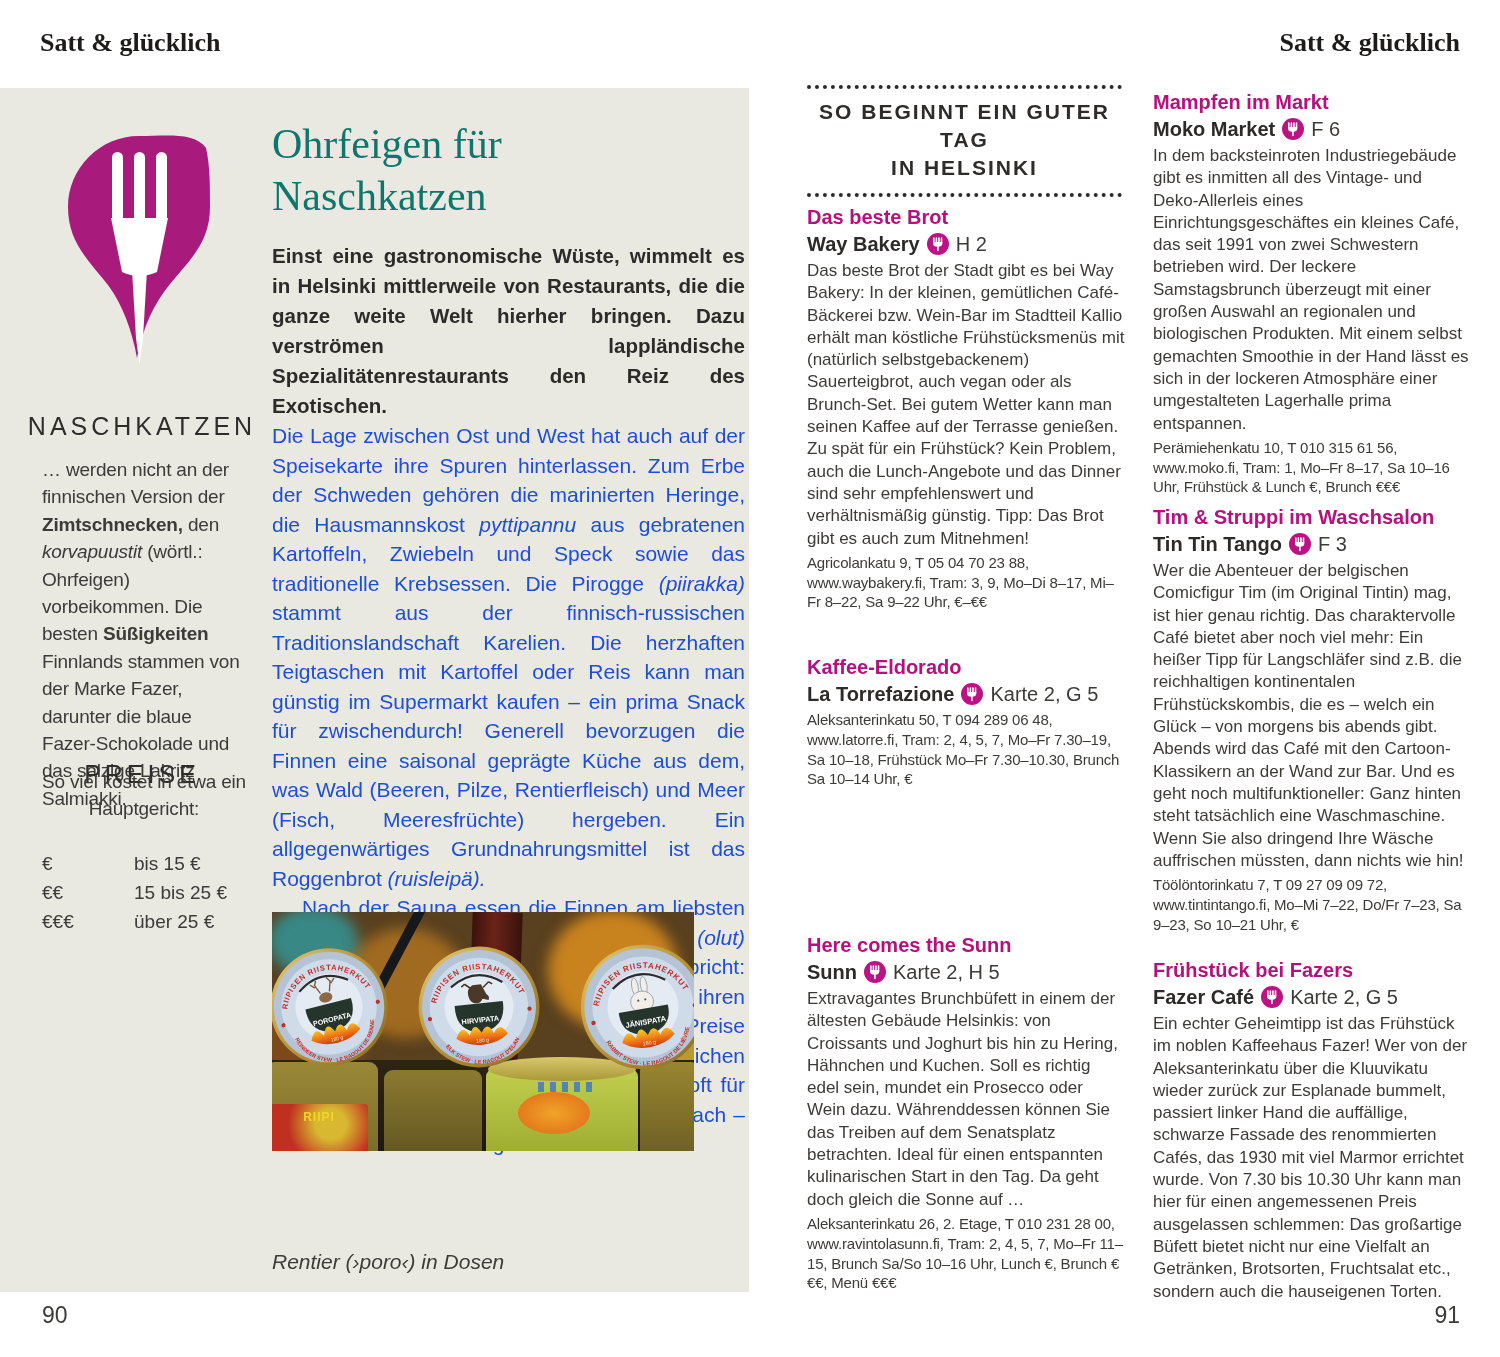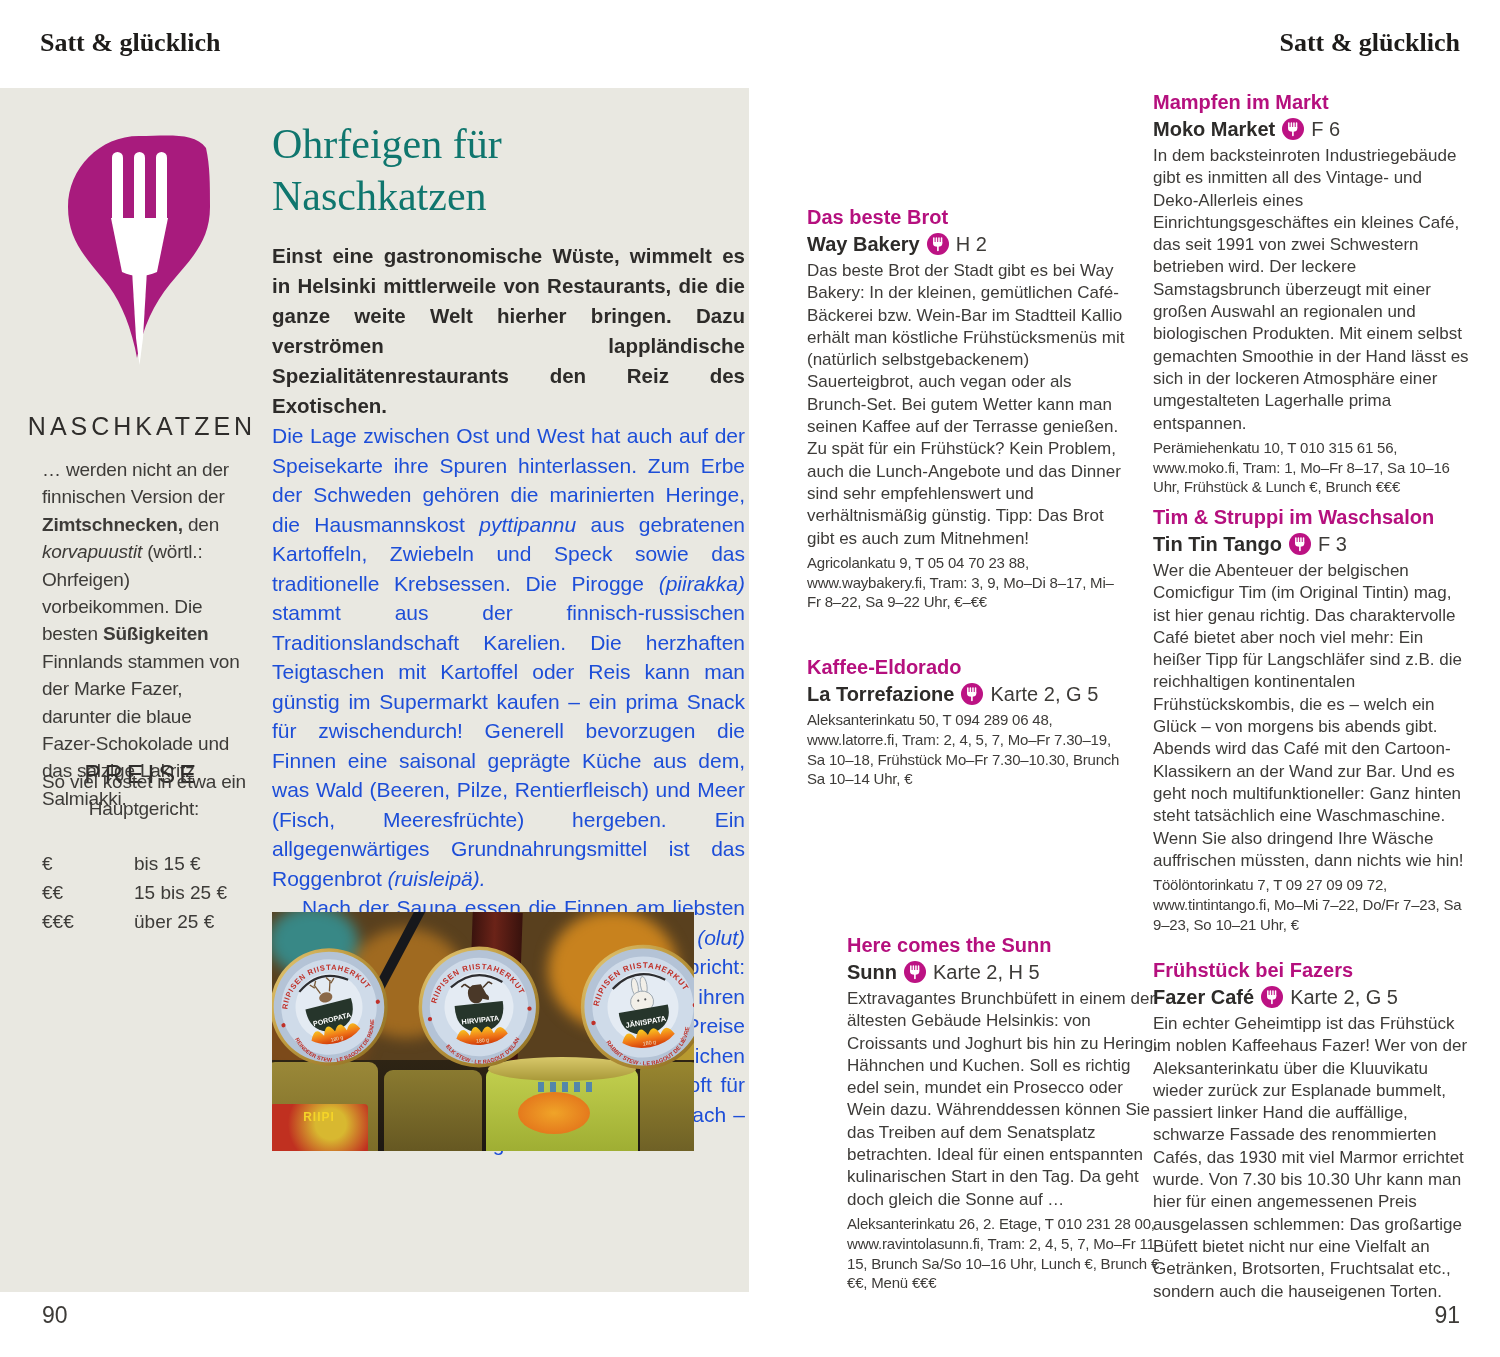--- a/index.html
+++ b/index.html
@@ -76,21 +76,21 @@
   .tin3{left:300px;top:24px;width:142px;height:142px;transform:rotate(-10deg);}
   .caption{position:absolute;left:272px;top:1250px;width:473px;font-size:21px;
            font-style:italic;color:#3d3b38;}
 
   
   .dotted-box{position:absolute;left:807px;top:85px;width:315px;
               border-top:4px dotted #2b2b2b;border-bottom:4px dotted #2b2b2b;
               padding:9px 0 11px;text-align:center;}
   .db-line{font-size:21px;font-weight:bold;letter-spacing:2px;line-height:28px;color:#2e2c2a;}
   .entry{position:absolute;width:318px;}
-  .m0{left:807px;top:205px;} .m1{left:807px;top:643px;margin-top:12px;} .m2{left:807px;top:933px;margin-left:40px;}
+  .m0{left:807px;top:205px;} .m1{left:807px;top:643px;margin-top:12px;} .m2{left:807px;top:933px;}
   .r0{left:1153px;top:90px;} .r1{left:1153px;top:505px;} .r2{left:1153px;top:958px;}
   .e-head{font-weight:bold;font-size:20px;line-height:25px;color:#b5107e;}
   .e-name{display:flex;align-items:center;gap:7px;font-size:20px;font-weight:bold;
           color:#2d2b29;line-height:26px;margin:1px 0 3px;}
   .e-name .loc{font-weight:normal;color:#3d3b38;}
   .e-body{font-size:17px;line-height:22.3px;color:#3d3b38;}
   .e-contact{font-size:15px;line-height:19.8px;color:#3d3b38;margin-top:3px;letter-spacing:-0.2px;}
   .fork-badge{flex:0 0 auto;width:22px;height:22px;}
 </style>
 </head>
@@ -258,21 +258,26 @@
       <path d="M-28,2 L28,2 Q30,28 0,32 Q-30,28 -28,2 Z" fill="#26352b"></path>
       <path d="M-30,36 Q-22,18 -14,34 Q-8,16 0,32 Q8,18 14,34 Q22,20 30,36 Q18,46 0,46 Q-18,46 -30,36 Z" fill="url(#flameG)"></path>
       <text y="20" fill="#ffffff" font-size="8.5" font-weight="bold" text-anchor="middle">JÄNISPATA</text>
       <text y="43" fill="#e8e0c8" font-size="6" text-anchor="middle">180 g</text>
       <text font-size="6.5" font-weight="bold" fill="#c03028">
         <textPath href="#arcBot" startOffset="50%" text-anchor="middle">RABBIT STEW · LE RAGOUT DE LIÈVRE</textPath>
       </text>
     </svg>
   </div>
 
-
+  <div class="caption">Rentier (›poro‹) in Dosen</div>
+
+  <div class="dotted-box">
+    <div class="db-line">SO BEGINNT EIN GUTER TAG</div>
+    <div class="db-line">IN HELSINKI</div>
+  </div>
 
   <div class="entry m0">
     <div class="e-head">Das beste Brot</div>
     <div class="e-name">
       <span>Way Bakery</span>
       <svg class="fork-badge" viewBox="0 0 24 24">
         <circle cx="12" cy="12" r="12" fill="#bc1283"></circle>
         <g fill="#fff">
           <rect x="6.6" y="4.5" width="1.7" height="6.4" rx="0.85"></rect>
             <rect x="9.4" y="4.5" width="1.7" height="6.4" rx="0.85"></rect>

